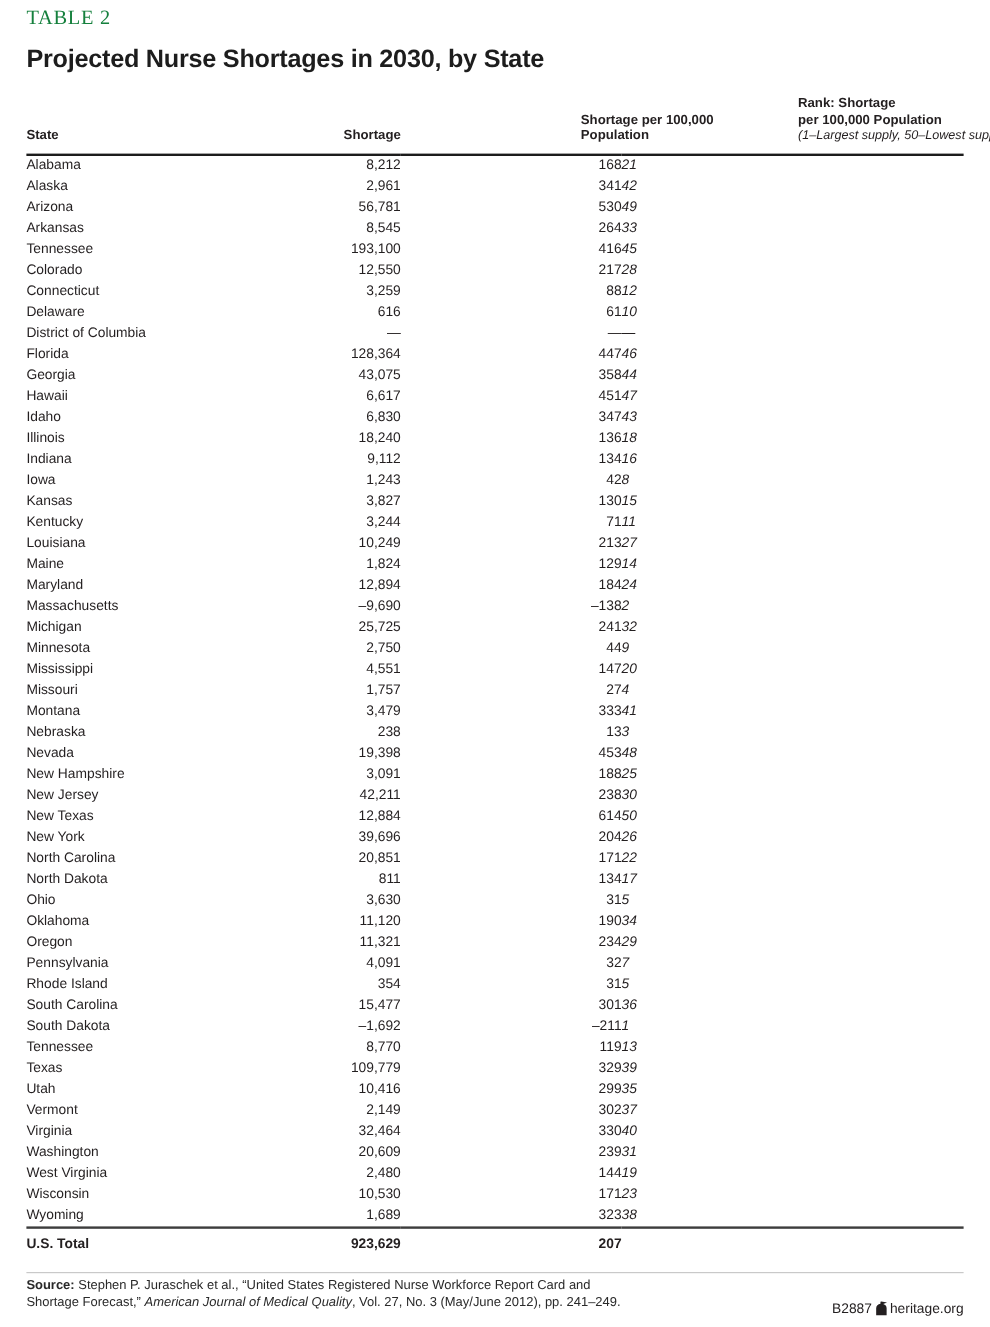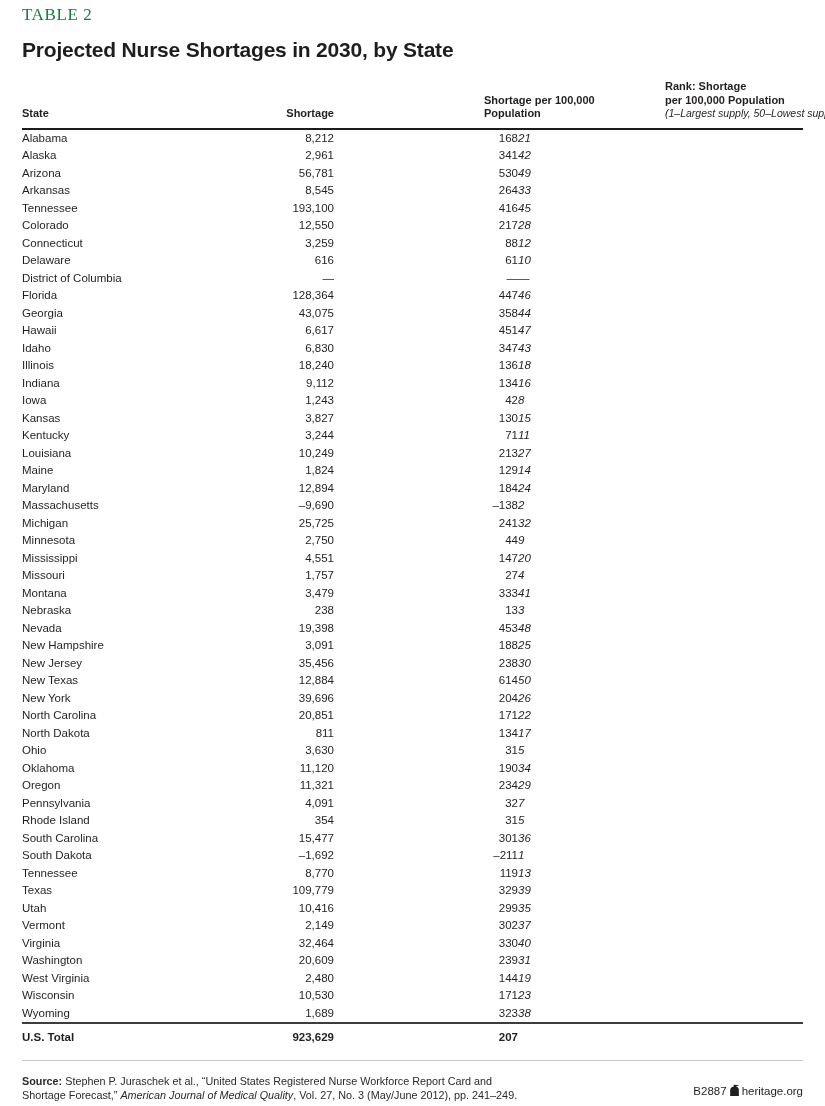--- a/index.html
+++ b/index.html
@@ -61,21 +61,21 @@
     font-size:11.5px;font-weight:700;line-height:1;
     vertical-align:middle;white-space:nowrap;
   }
 
   .hairline{
     margin-top:9px;
     border-top:1px solid #c9c9c9;
     height:0;
   }
   .source{
-    margin-top:14px;
+    margin-top:4px;
     width:505px;
     font-size:10.8px;line-height:13.8px;
     color:#2a2a2a;
   }
   .source .src-label{font-weight:700;}
   .source .src-italic{font-style:italic;}
 
   .footer-right{
     position:absolute;right:22px;bottom:9px;
     display:flex;align-items:center;gap:1px;
@@ -289,21 +289,21 @@
     <td class="cell-rank">48</td>
   </tr>
         <tr>
     <td class="cell-state">New Hampshire</td>
     <td class="cell-shortage">3,091</td>
     <td class="cell-per">188</td>
     <td class="cell-rank">25</td>
   </tr>
         <tr>
     <td class="cell-state">New Jersey</td>
-    <td class="cell-shortage">35,456</td>
+    <td class="cell-shortage">42,211</td>
     <td class="cell-per">238</td>
     <td class="cell-rank">30</td>
   </tr>
         <tr>
     <td class="cell-state">New Texas</td>
     <td class="cell-shortage">12,884</td>
     <td class="cell-per">614</td>
     <td class="cell-rank">50</td>
   </tr>
         <tr>

